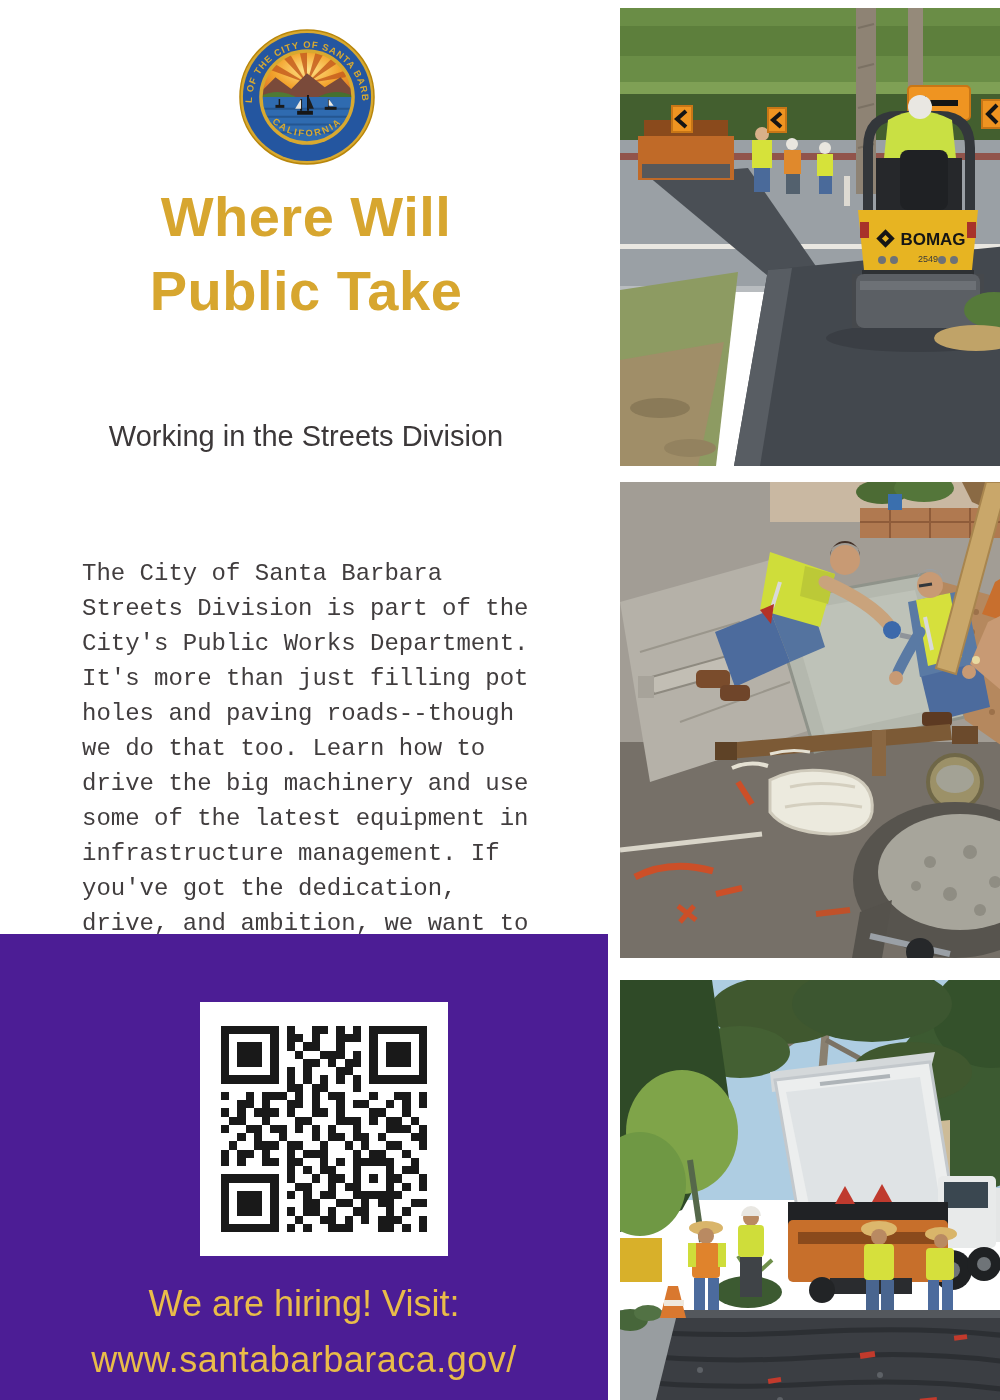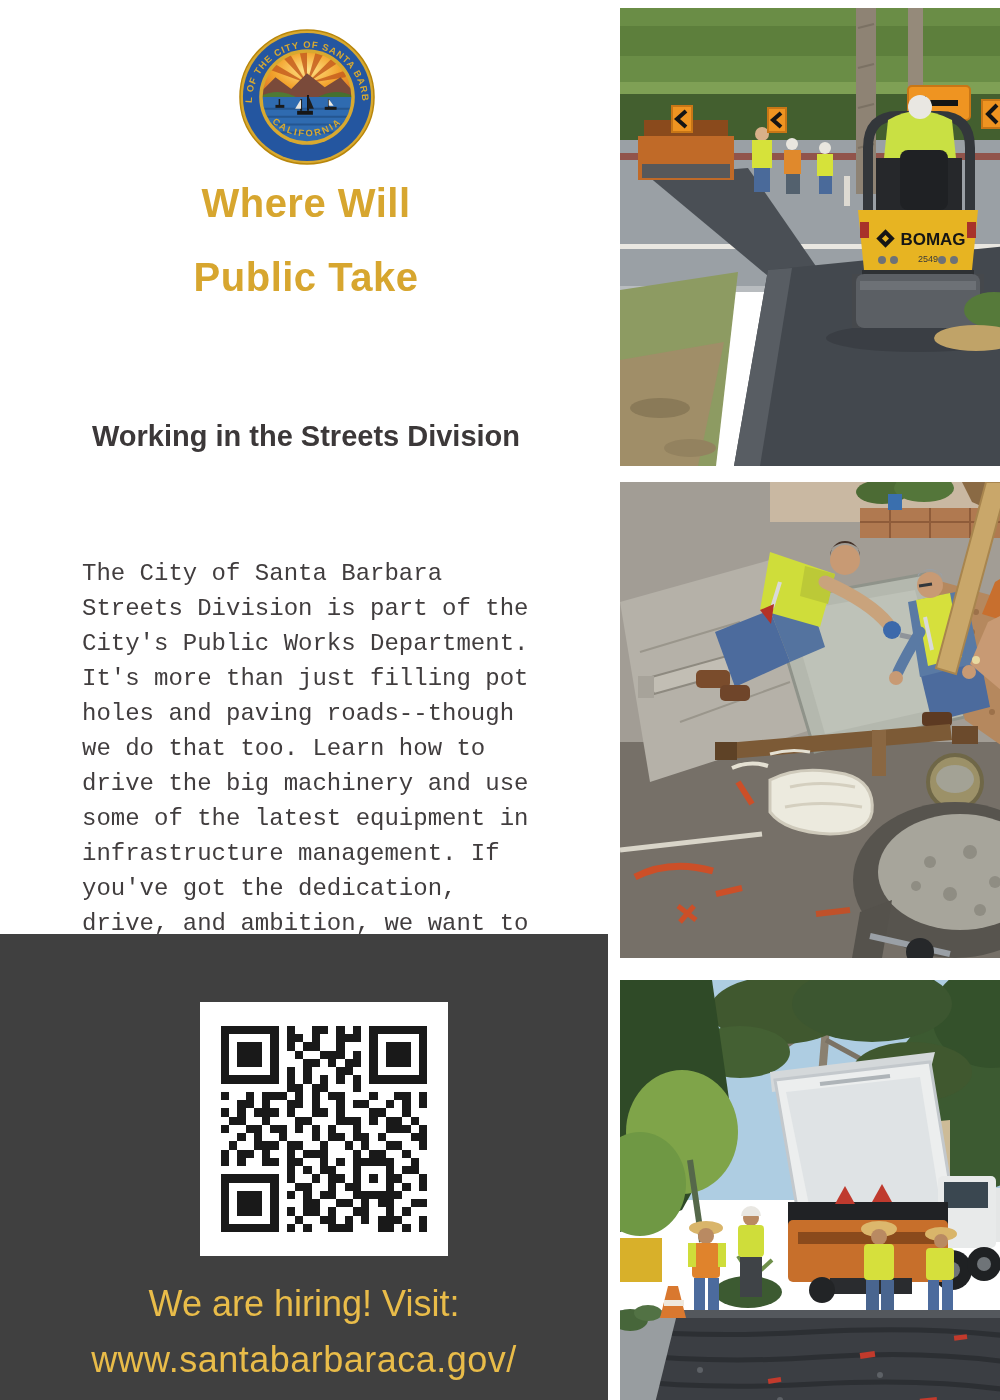--- a/index.html
+++ b/index.html
@@ -1,28 +1,28 @@
 <!DOCTYPE html>
 <html><head>
 <meta charset="utf-8">
 <style>
   html,body{margin:0;padding:0;background:#ffffff;}
   .poster{position:relative;width:1000px;height:1400px;background:#ffffff;overflow:hidden;
           font-family:"Liberation Sans", sans-serif;}
   
   .left-col{position:absolute;left:0;top:0;width:612px;height:1400px;}
   .seal{position:absolute;left:238px;top:28px;width:138px;height:138px;}
-  .headline{position:absolute;left:0;top:166px;width:612px;text-align:center;
-            color:#d7a62f;font-weight:bold;font-size:40px;line-height:74px;letter-spacing:.5px;}
+  .headline{position:absolute;left:0;top:180px;width:612px;text-align:center;
+            color:#d7a62f;font-weight:bold;font-size:56px;line-height:74px;letter-spacing:.5px;}
   .subheadline{position:absolute;left:0;top:414px;width:612px;text-align:center;
-               color:#3c3839;font-weight:bold;font-size:29px;line-height:45px;}
+               color:#3c3839;font-weight:normal;font-size:29px;line-height:45px;}
   .bodytext{position:absolute;left:82px;top:532px;width:468px;
             font-family:Liberation Mono, monospace;font-size:24px;line-height:35px;color:#413d3e;}
   
-  .brown{position:absolute;left:0;top:934px;width:608px;height:466px;background:#404040;}
+  .brown{position:absolute;left:0;top:934px;width:608px;height:466px;background:#4c1d95;}
   .qr-card{position:absolute;left:200px;top:68px;width:248px;height:254px;background:#ffffff;}
   .qr-grid{display:grid;grid-template-columns:repeat(25,1fr);grid-template-rows:repeat(25,1fr);
            width:206px;height:206px;margin:24px auto 0 auto;}
   .qm{background:#ffffff;}
   .qm.d{background:#191919;}
   .cta{position:absolute;left:0;top:342px;width:608px;text-align:center;color:#e9bc49;
        font-size:36px;line-height:56px;}
   .cta .url{letter-spacing:.5px;}
   
   .photos{position:absolute;left:612px;top:0;width:388px;height:1400px;}

